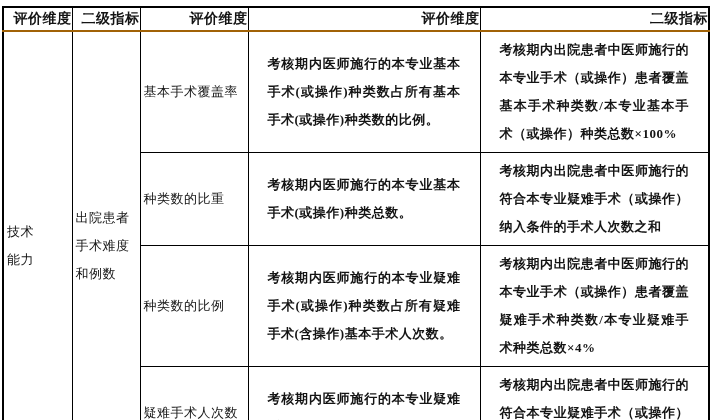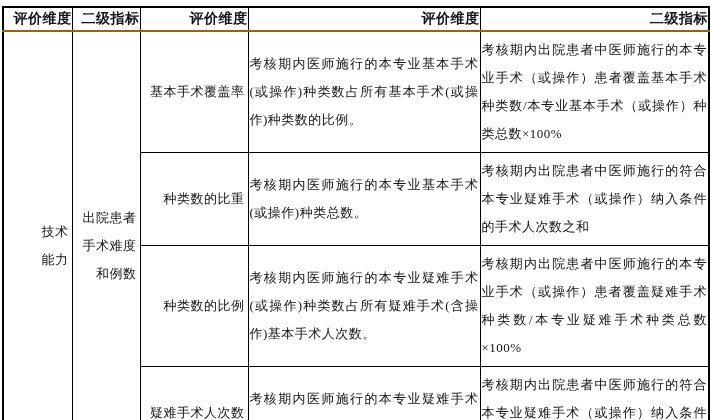--- a/index.html
+++ b/index.html
@@ -32,30 +32,31 @@
     text-align: right;
     height: 24px;
     line-height: 18px;
     border-bottom: 2px solid #a16207;
   }
   .row-1 { height: 117px; }
   .row-2 { height: 88px; }
   .row-3 { height: 90px; }
   .row-4 { height: 84px; }
   .cell-center {
-    text-align: right;
+    text-align: left;
     padding: 4px 3px;
   }
   .cell-multiline {
     white-space: pre-line;
     line-height: 29px;
   }
   .cell-text {
     text-align: justify;
-    padding: 4px 1px;
+    padding: 4px 19px;
+    font-weight: bold;
   }
 </style>
 </head>
 <body>
 
 <table class="doc-table">
   <colgroup>
     <col style="width:69px">
     <col style="width:68px">
     <col style="width:108px">
@@ -83,21 +84,21 @@
       <td class="cell-text">考核期内出院患者中医师施行的本专业手术（或操作）患者覆盖基本手术种类数/本专业基本手术（或操作）种类总数×100%</td>
     </tr>
     <tr class="row-2">
       <td class="cell-center">种类数的比重</td>
       <td class="cell-text">考核期内医师施行的本专业基本手术(或操作)种类总数。</td>
       <td class="cell-text">考核期内出院患者中医师施行的符合本专业疑难手术（或操作）纳入条件的手术人次数之和</td>
     </tr>
     <tr class="row-3">
       <td class="cell-center">种类数的比例</td>
       <td class="cell-text">考核期内医师施行的本专业疑难手术(或操作)种类数占所有疑难手术(含操作)基本手术人次数。</td>
-      <td class="cell-text">考核期内出院患者中医师施行的本专业手术（或操作）患者覆盖疑难手术种类数/本专业疑难手术种类总数×100%</td>
+      <td class="cell-text">考核期内出院患者中医师施行的本专业手术（或操作）患者覆盖疑难手术种类数/本专业疑难手术种类总数×4%</td>
     </tr>
     <tr class="row-4">
       <td class="cell-center">疑难手术人次数</td>
       <td class="cell-text">考核期内医师施行的本专业疑难手术(或操作)的人次数。</td>
       <td class="cell-text">考核期内出院患者中医师施行的符合本专业疑难手术（或操作）纳入条件的手术人次数之和</td>
     </tr>
   </tbody>
 </table>
 
 </body></html>

